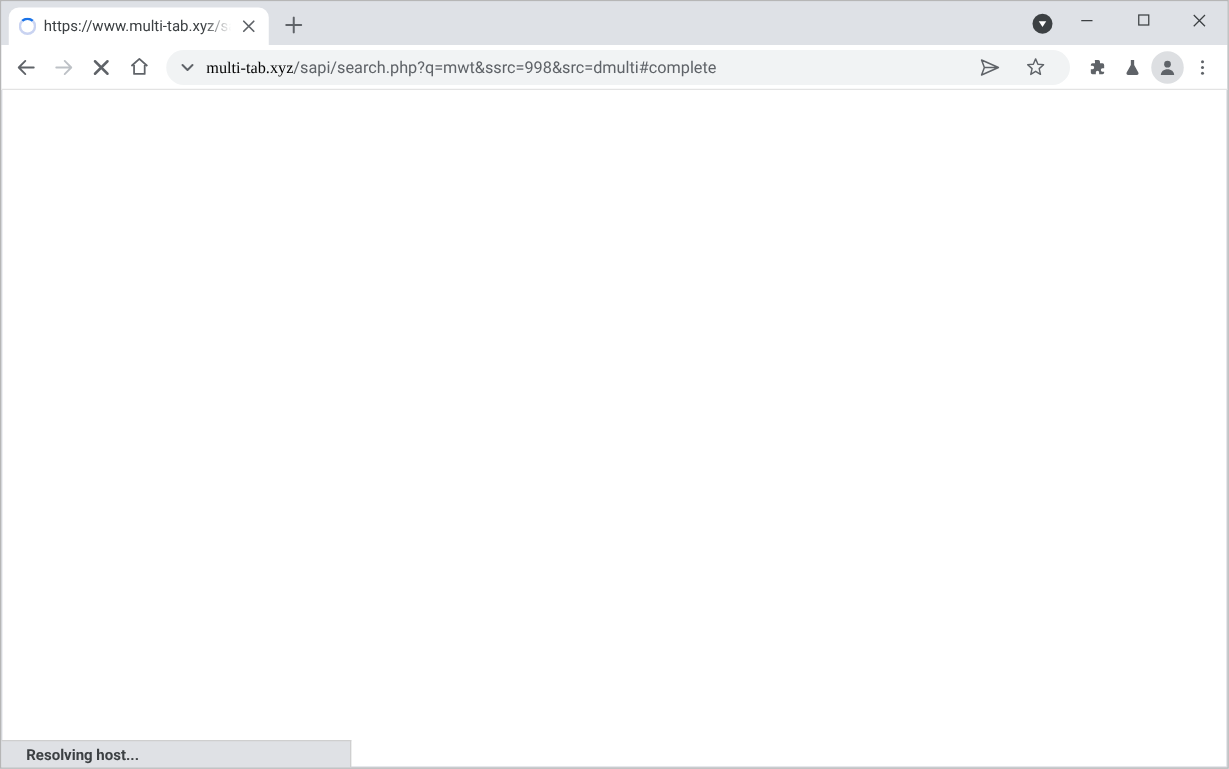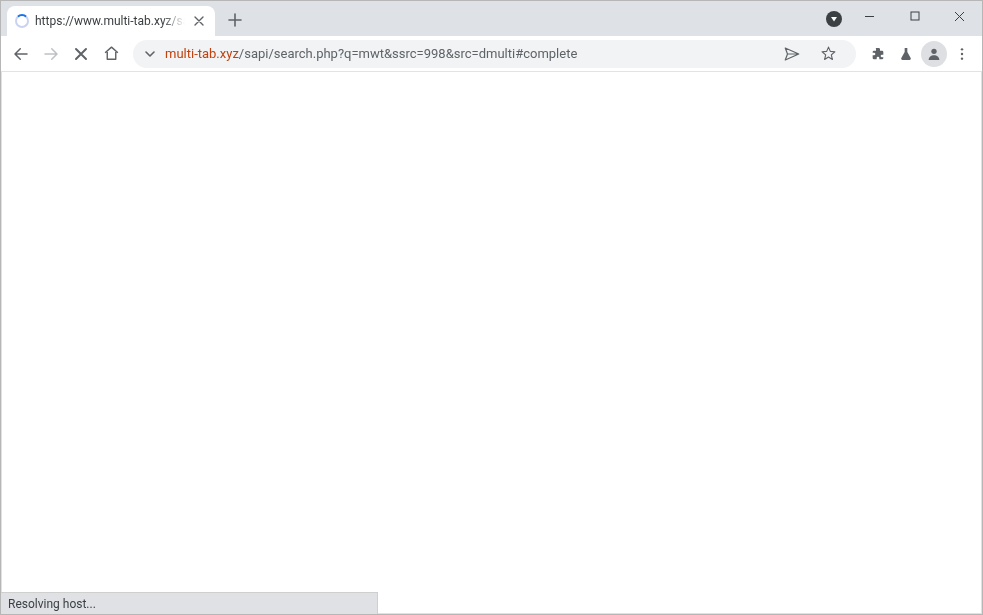--- a/index.html
+++ b/index.html
@@ -128,21 +128,21 @@
       display: flex;
       align-items: center;
       padding: 0 10px;
       margin: 0 6px;
       gap: 8px;
       font-size: 13px;
       color: #202124;
     }
     .omnibox .chev { color: #5f6368; width: 14px; display:flex; align-items:center; justify-content:center; }
     .omnibox .url-text { white-space: nowrap; overflow: hidden; flex:1; color: #5f6368; }
-    .omnibox .url-text .domain { color: #c2410c; }
+    .omnibox .url-text .domain { color: #000000; font-family: Liberation Serif, serif; }
     .right-icons { display: flex; align-items: center; gap: 0; }
     .share-btn { color: #5f6368; }
     .star-btn { margin-right: 4px; }
     .profile-btn { background: #dddfe2; border-radius:50%; width:26px; height:26px; display:flex; align-items:center; justify-content:center; }
     .content {
       position: absolute;
       top: 71px;
       left: 1px;
       right: 1px;
       bottom: 1px;
@@ -151,24 +151,25 @@
     .statusbar {
       position: absolute;
       left: 0;
       bottom: 0;
       height: 22px;
       background: #dfe1e5;
       color: #3c4043;
       font-size: 12px;
       display: flex;
       align-items: center;
-      padding: 0 7px;
-      width: 377px;
+      padding: 0 20px;
+      width: 280px;
       border-top: 1px solid #cfcfcf;
       border-right: 1px solid #cfcfcf;
+      font-weight: bold;
     }
   </style>
 </head>
 <body>
 
 <div class="tabstrip">
   <div class="tab">
     <div class="tab-spinner"></div>
     <div class="tab-title">https://www.multi-tab.xyz/sapi/s</div>
     <div class="tab-close">

